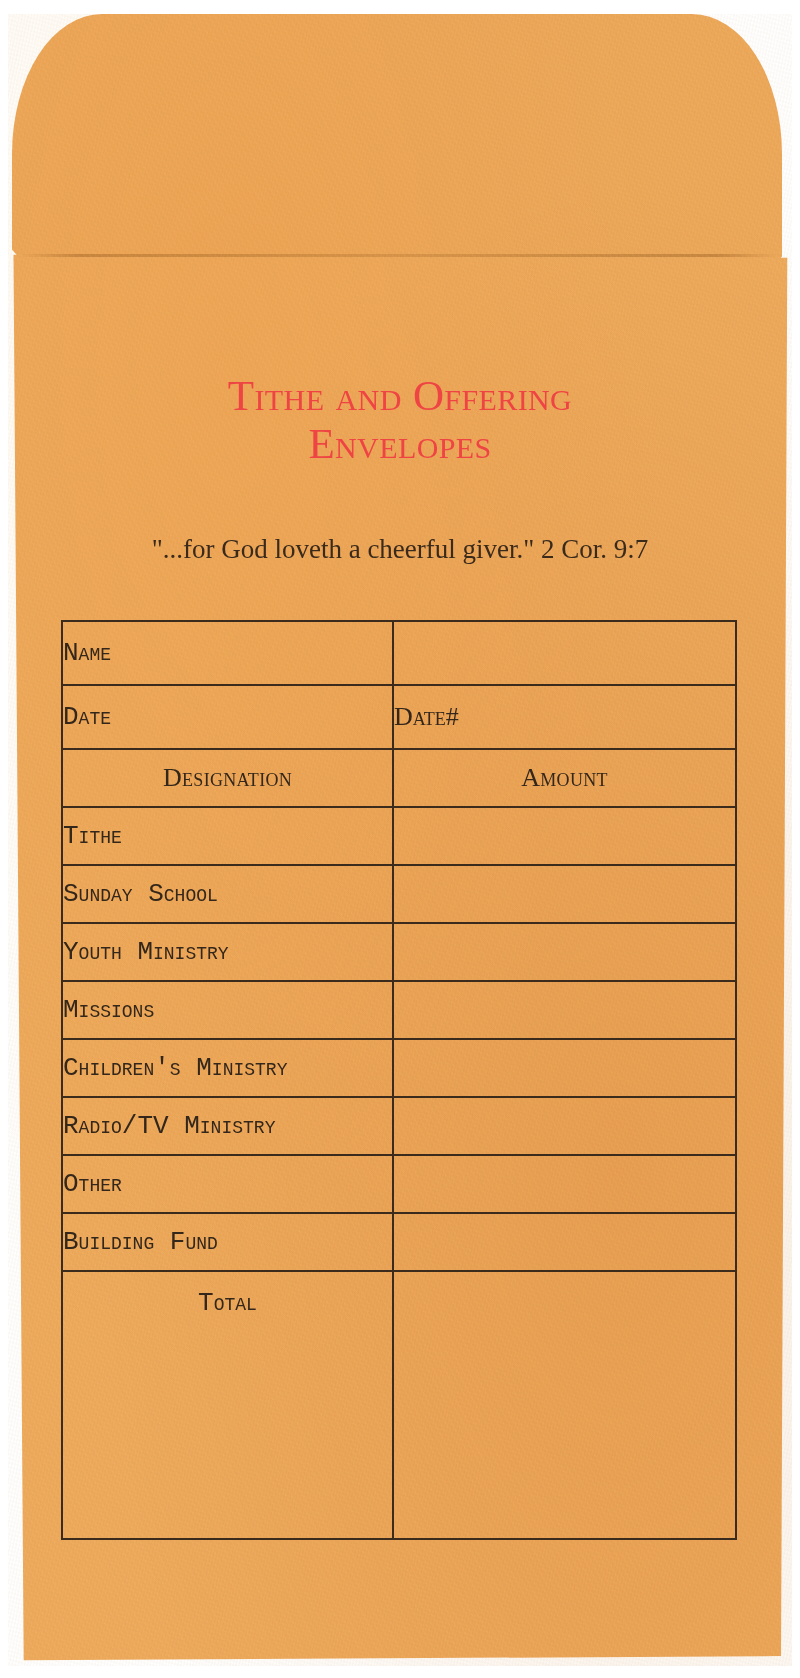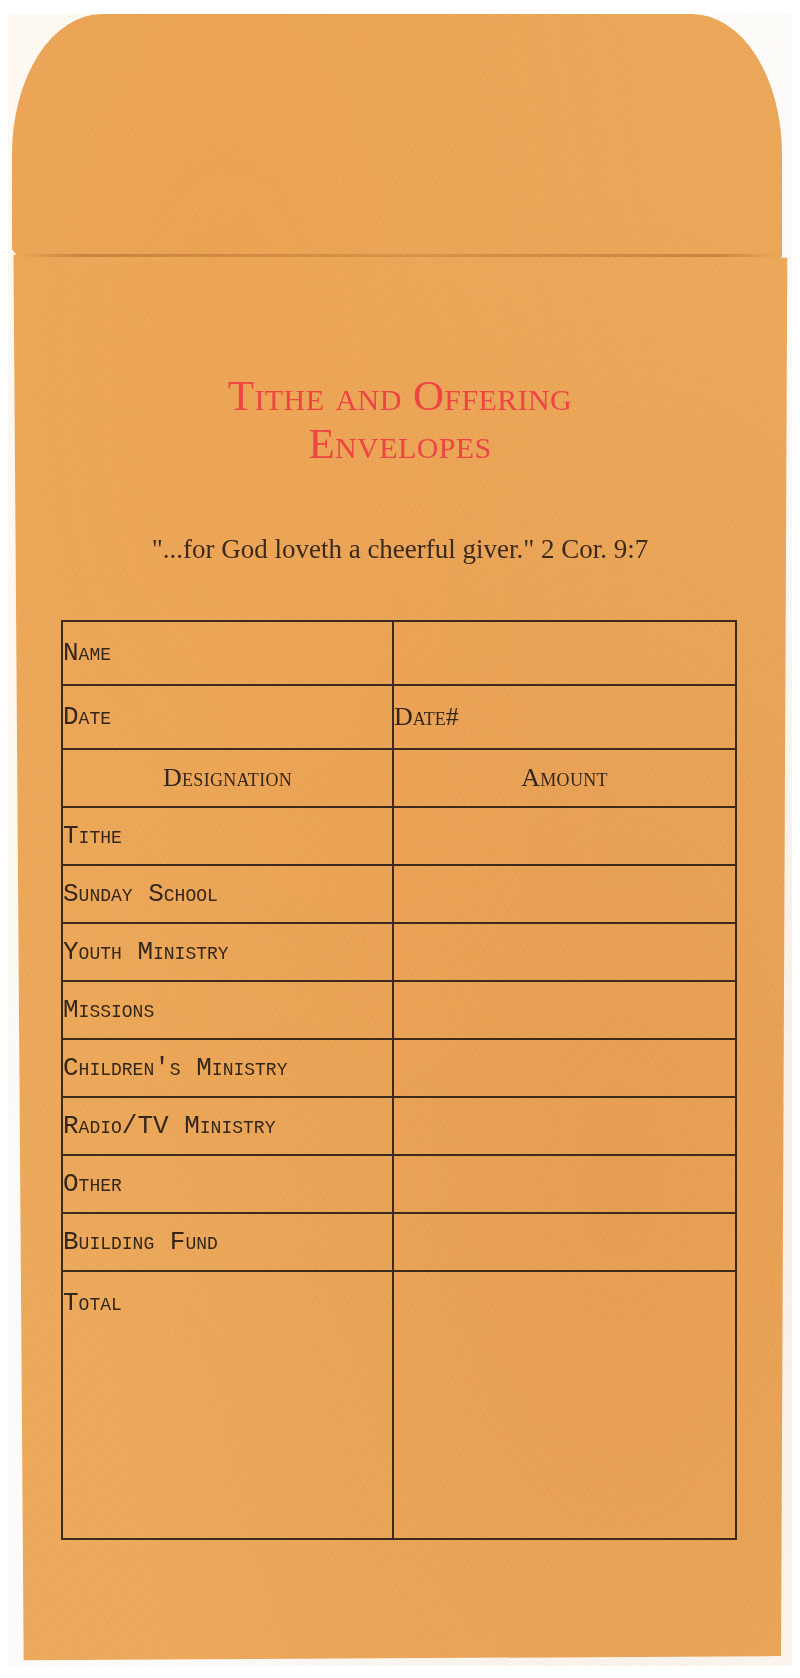--- a/index.html
+++ b/index.html
@@ -177,21 +177,21 @@
     height: 56px;
     letter-spacing: 0.3px;
   }
 
   .row-item .cell-label { height: 56px; }
   .row-item .cell-value { height: 56px; }
 
   .row-total .cell-label {
     height: 250px;
     vertical-align: top;
-    text-align: left;
+    text-align: center;
     padding-top: 16px;
     padding-left: 0;
   }
   .row-total .cell-value {
     height: 250px;
   }
 </style>
 </head>
 <body>
 

